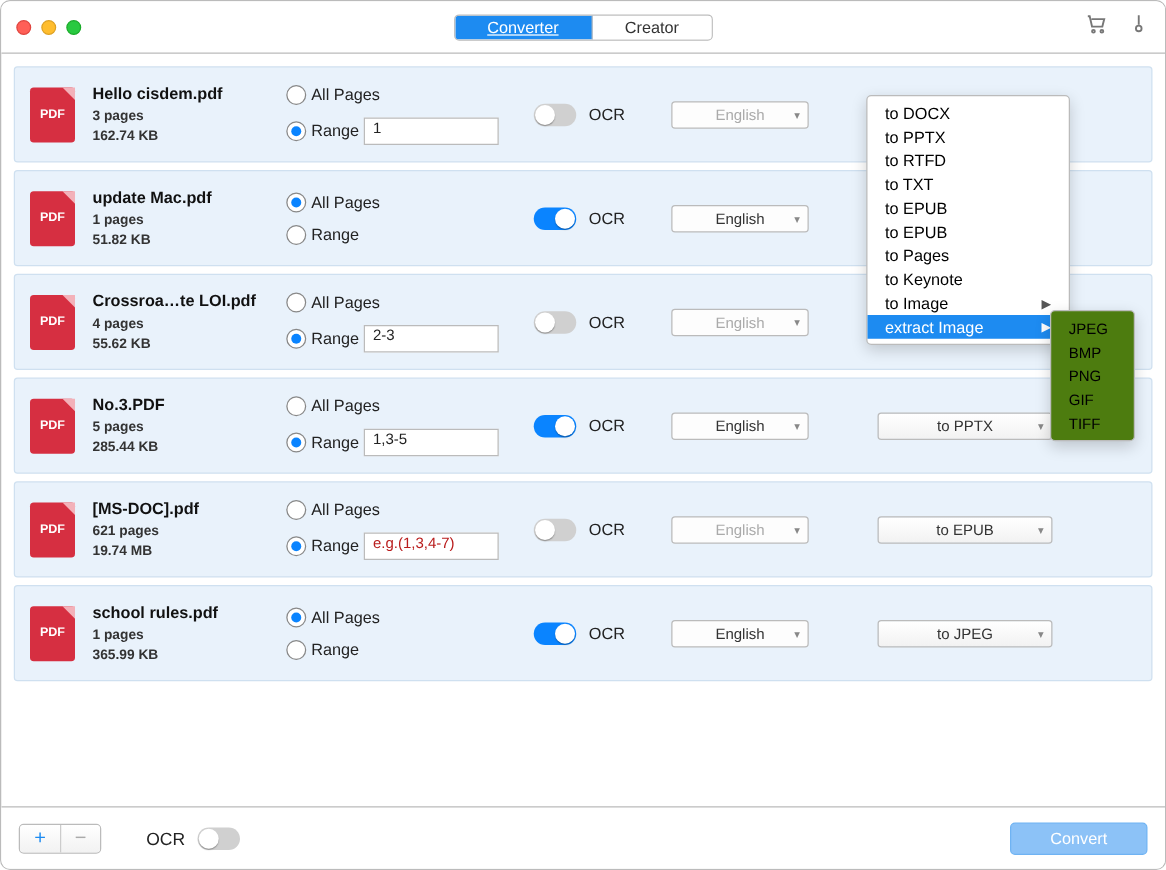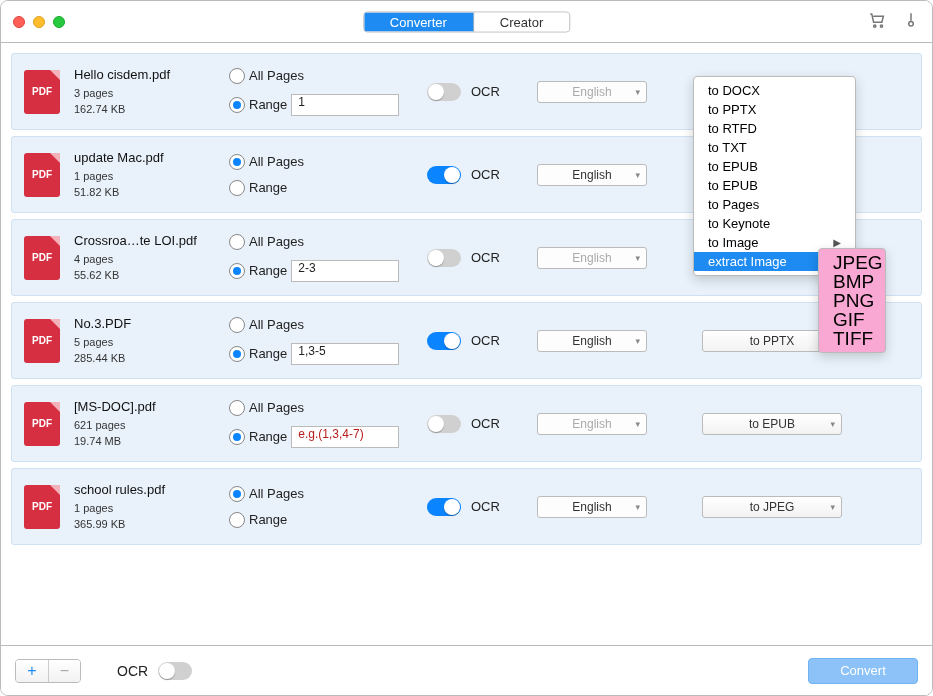--- a/index.html
+++ b/index.html
@@ -19,41 +19,41 @@
   .tl-close { background: #ff5f57; border: 1px solid #e0443e; }
   .tl-min   { background: #ffbd2e; border: 1px solid #dea123; }
   .tl-max   { background: #28c940; border: 1px solid #1aab29; }
   .segmented {
     position: absolute; left: 50%; top: 50%; transform: translate(-50%,-50%);
     display: flex; border: 1px solid #bbb; border-radius: 4px; overflow: hidden;
     font-size: 13px;
   }
   .seg-btn { padding: 2px 26px; background: #fff; cursor: default; color:#333; }
   .seg-btn.active { background: #1d8bf1; color: #fff; }
-  .seg-btn:first-child { border-right: 1px solid #bbb; }
+  .seg-btn:first-child { border-right: 1px solid #bbb; text-decoration: underline; }
   .title-right { margin-left: auto; display: flex; gap: 16px; align-items: center; color: #666; }
   .title-right svg { width: 18px; height: 18px; }
 
   
   .list { flex: 1; padding: 10px 10px 4px 10px; display: flex; flex-direction: column; gap: 6px; }
   .row {
     display: flex; align-items: center; height: 77px;
     background: #e9f2fb; border: 1px solid #cfe0f0; border-radius: 3px;
     padding: 0 12px;
   }
   .pdf-icon {
     width: 36px; height: 44px; background: #d62f41; border-radius: 3px;
     position: relative; color: #fff; font-size: 10px; font-weight: bold;
     display: flex; align-items: center; justify-content: center;
   }
   .pdf-icon::before {
     content: ""; position: absolute; top: 0; right: 0;
     border-top: 10px solid #f3b1b9; border-left: 10px solid transparent;
   }
-  .fileinfo { width: 155px; margin-left: 14px; color: #111; font-size: 13px; line-height: 1.5; }
+  .fileinfo { width: 155px; margin-left: 14px; color: #111; font-size: 13px; line-height: 1.5; font-weight: bold; }
   .fileinfo .fname { white-space: nowrap; overflow: hidden; text-overflow: ellipsis; }
   .fileinfo .sub { color: #333; font-size: 11px; }
 
   .pagesel { width: 198px; display: flex; flex-direction: column; gap: 10px; font-size: 13px; color:#222; }
   .radio-row { display: flex; align-items: center; gap: 4px; }
   .radio { width: 16px; height: 16px; border: 1px solid #888; border-radius: 50%; background: #fff; display:flex; align-items:center; justify-content:center;}
   .radio.selected::after { content:""; width:8px; height:8px; background:#0a84ff; border-radius:50%; }
   .range-input {
     width: 108px; height: 22px; border: 1px solid #bbb; background: #fff; font-size: 12px;
     padding: 0 6px; color:#222;
@@ -93,23 +93,23 @@
     position: absolute; top: 75px; left: 692px; width: 163px;
     background:#fff; border:1px solid #bbb; border-radius:4px;
     box-shadow: 0 4px 12px rgba(0,0,0,.18); font-size:13px; padding:4px 0;
   }
   .menu-item { padding: 2px 14px; display:flex; align-items:center; justify-content: space-between; height:19px;}
   .menu-item .arrow { font-size:10px; color:#555; }
   .menu-item.highlight { background:#1d8bf1; color:#fff; }
   .menu-item.highlight .arrow { color:#fff; }
 
   .submenu {
-    position: absolute; top: 247px; left: 817px; width: 68px;
-    background:#f9a8d4; border:1px solid #bbb; border-radius:4px;
-    box-shadow: 0 4px 12px rgba(0,0,0,.18); font-size:19px; padding:4px 0;
+    position: absolute; top: 247px; left: 839px; width: 68px;
+    background:#4d7c0f; border:1px solid #bbb; border-radius:4px;
+    box-shadow: 0 4px 12px rgba(0,0,0,.18); font-size:12px; padding:4px 0;
   }
   .submenu .menu-item { justify-content:flex-start; }
 </style>
 </head>
 <body>
 
 <div class="window">
 
   <div class="titlebar">
     <div class="traffic-lights">

